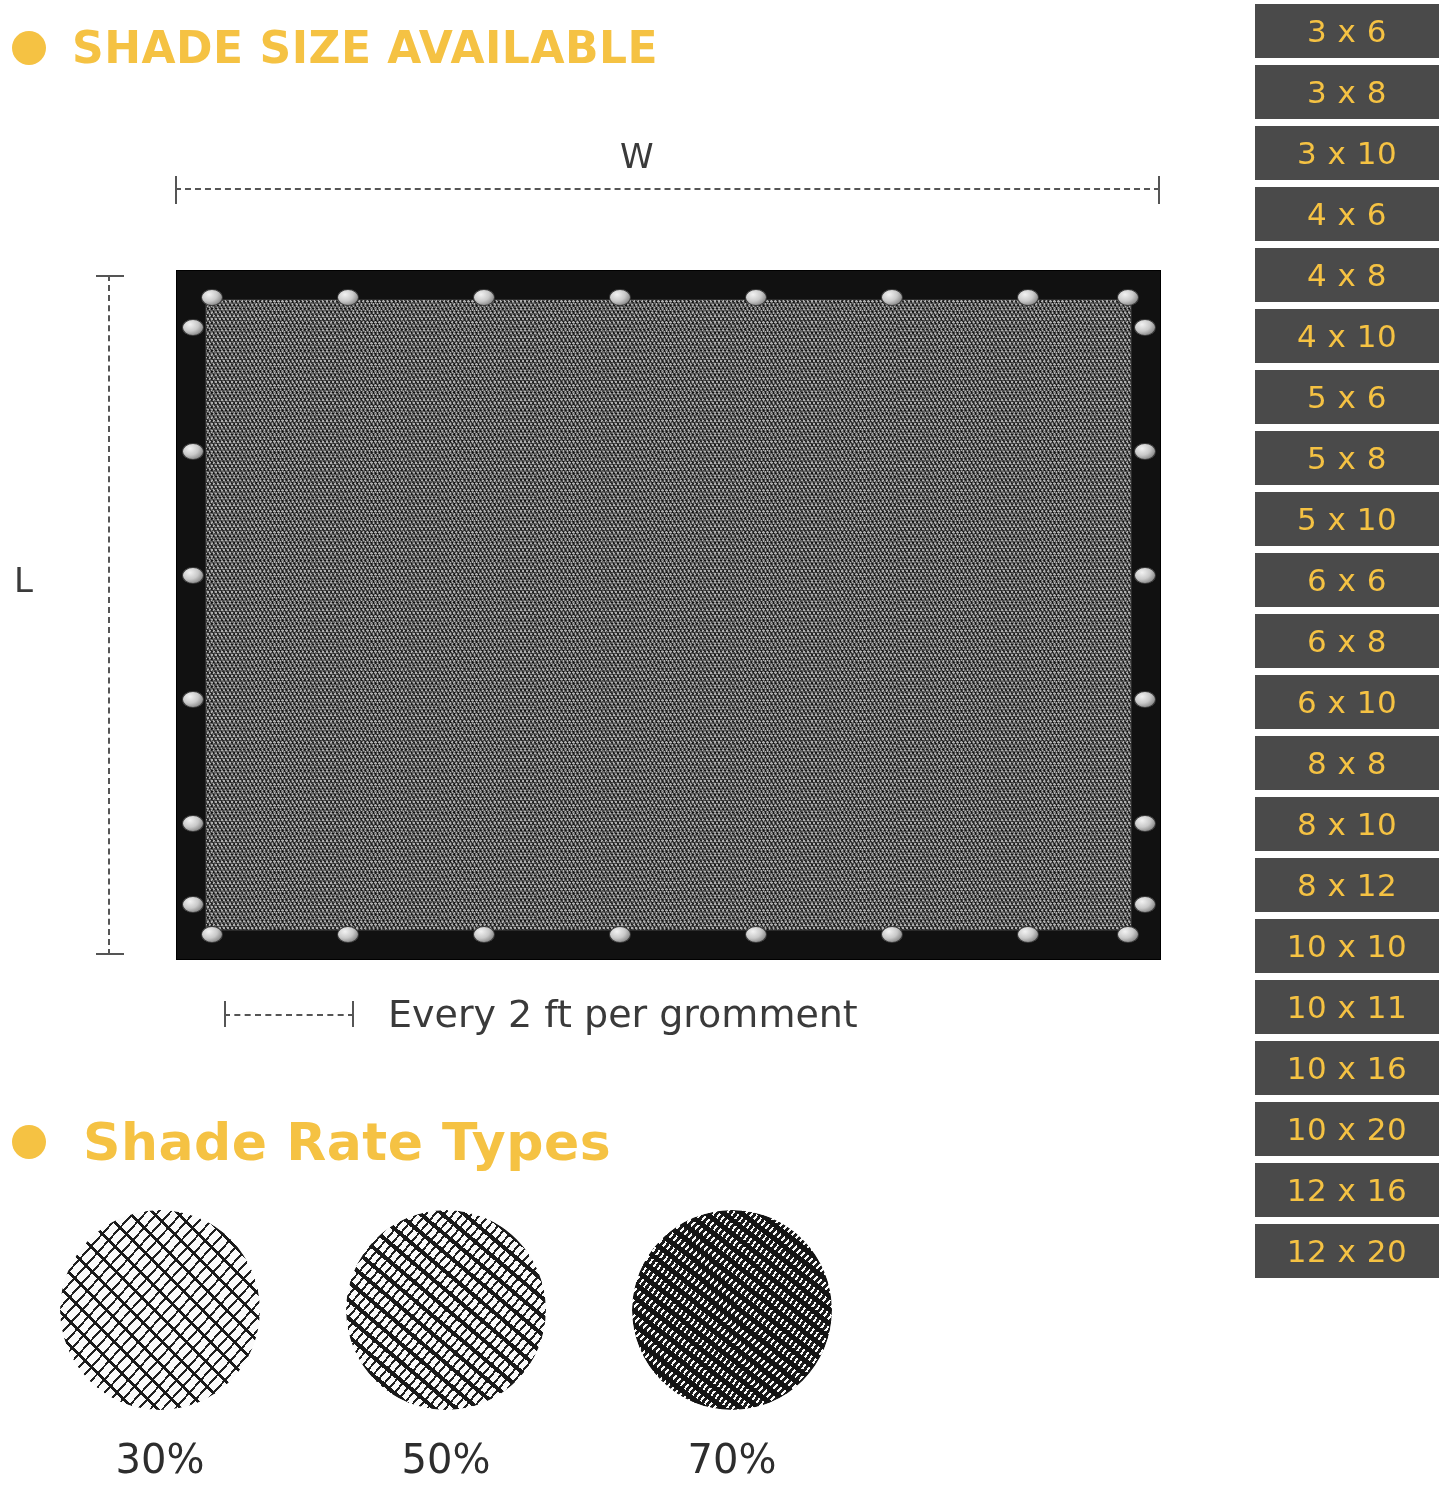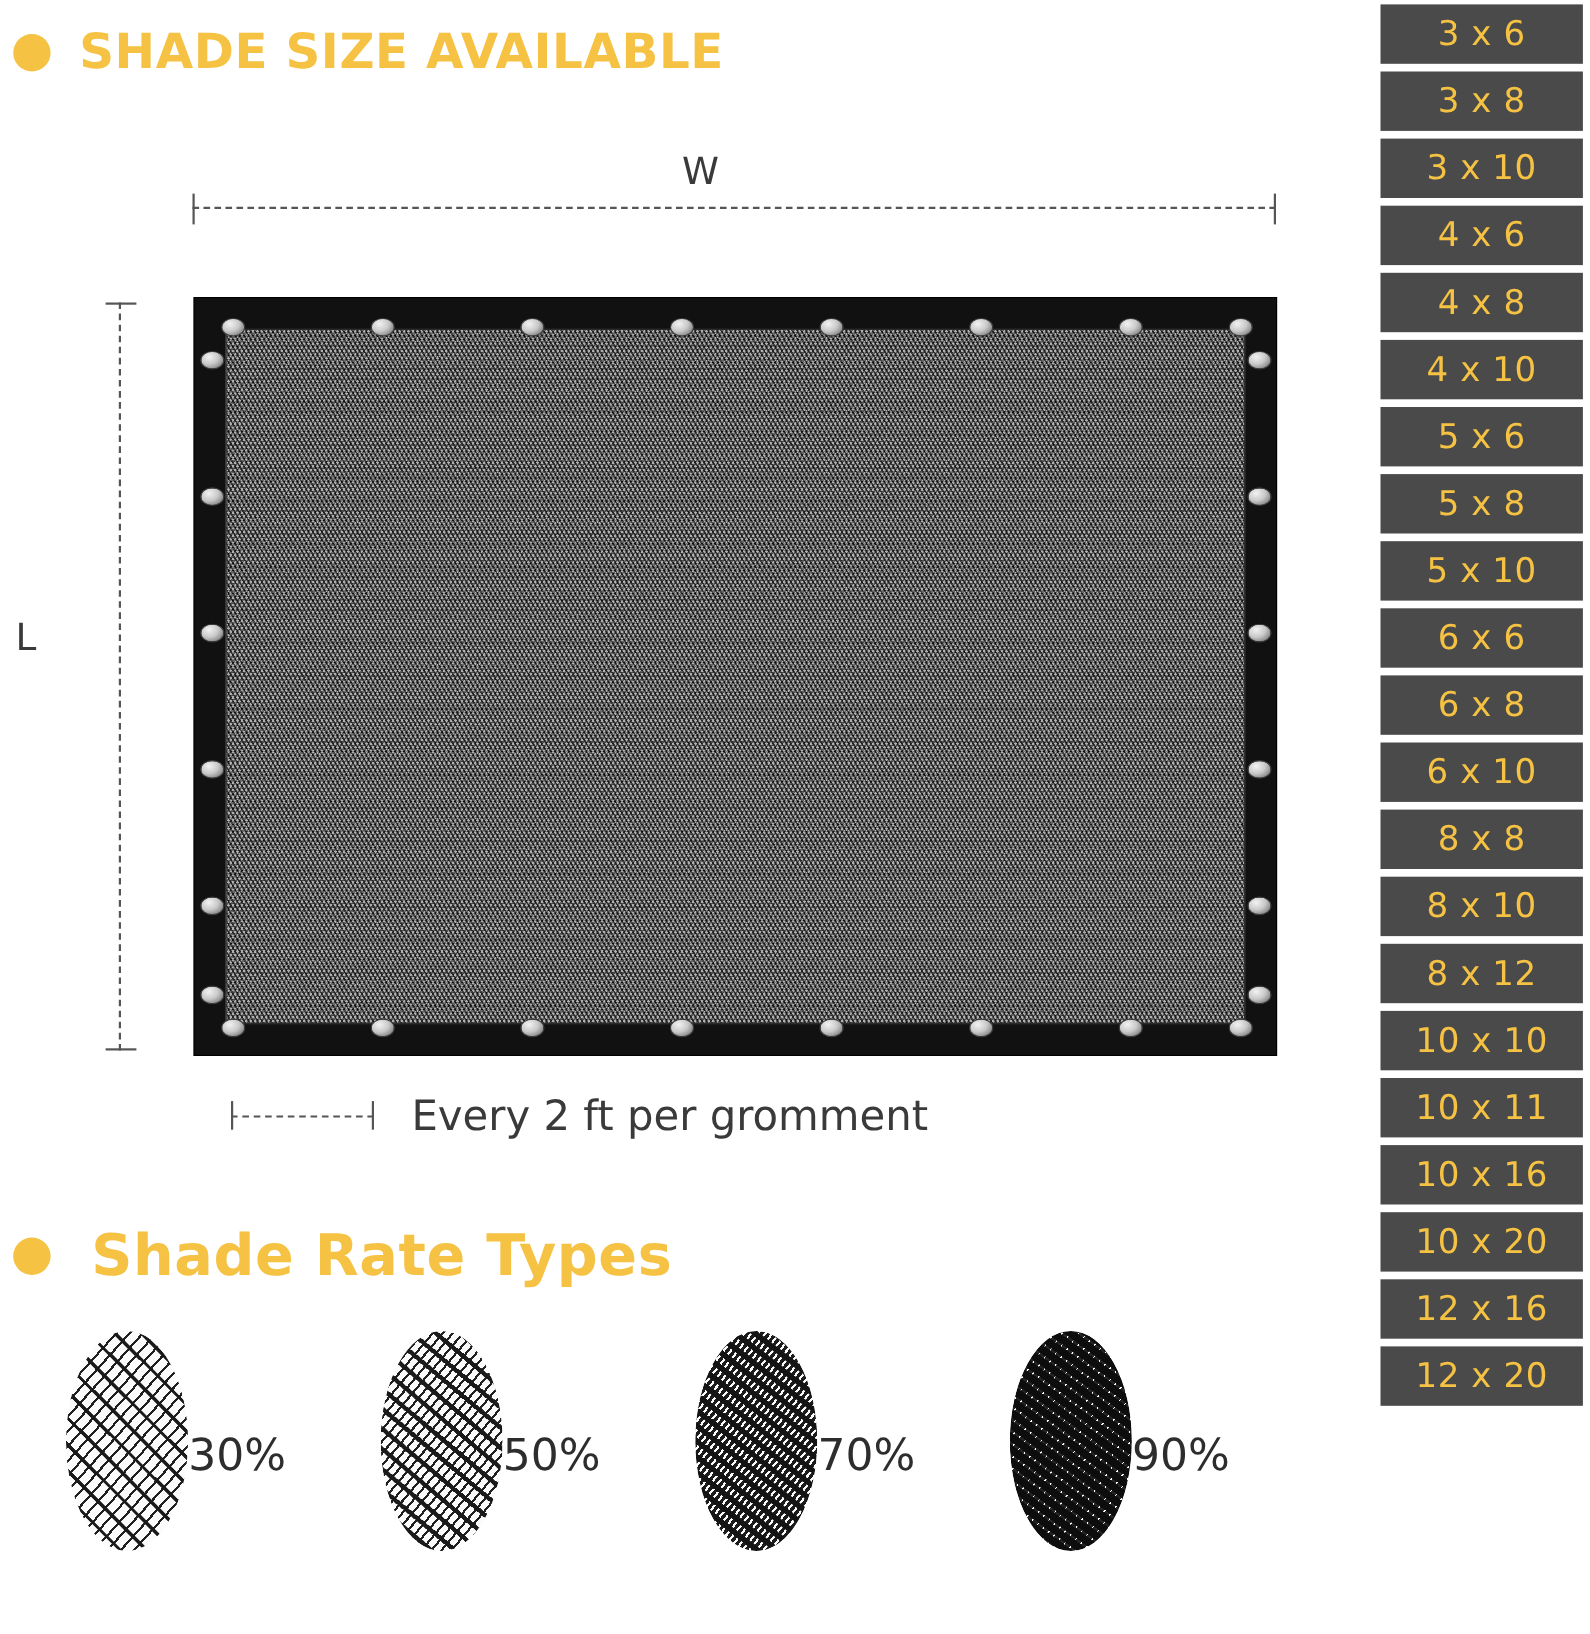--- a/index.html
+++ b/index.html
@@ -136,21 +136,21 @@
     height: 17px;
     border-radius: 50%;
     background: radial-gradient(ellipse at 35% 30%, #f2f2f2 0%, #c9c9c9 45%, #8e8e8e 75%, #5c5c5c 100%);
     border: 1px solid #3c3c3c;
     box-sizing: border-box;
   }
 
   
   .spacing-row {
     position: absolute;
-    left: 210px;
+    left: 224px;
     top: 872px;
     display: flex;
     align-items: center;
     gap: 34px;
   }
   .spacing-bracket {
     position: relative;
     width: 130px;
     height: 26px;
   }
@@ -181,20 +181,21 @@
     position: absolute;
     left: 60px;
     top: 1210px;
     width: 1130px;
     display: flex;
     gap: 86px;
   }
   .rate-item {
     width: 200px;
     display: flex;
+    flex-direction: column;
     align-items: center;
   }
   .rate-circle {
     width: 200px;
     height: 200px;
     border-radius: 50%;
     background: #fbfbfb;
     overflow: hidden;
     position: relative;
   }
@@ -323,24 +324,20 @@
     <div class="rate-circle r30"></div>
     <div class="rate-label">30%</div>
   </div>
   <div class="rate-item">
     <div class="rate-circle r50"></div>
     <div class="rate-label">50%</div>
   </div>
   <div class="rate-item">
     <div class="rate-circle r70"></div>
     <div class="rate-label">70%</div>
-  </div>
-  <div class="rate-item">
-    <div class="rate-circle r90"></div>
-    <div class="rate-label">90%</div>
   </div>
 </div>
 
 <div class="size-list">
   <div class="size-chip">3 x 6</div>
   <div class="size-chip">3 x 8</div>
   <div class="size-chip">3 x 10</div>
   <div class="size-chip">4 x 6</div>
   <div class="size-chip">4 x 8</div>
   <div class="size-chip">4 x 10</div>

